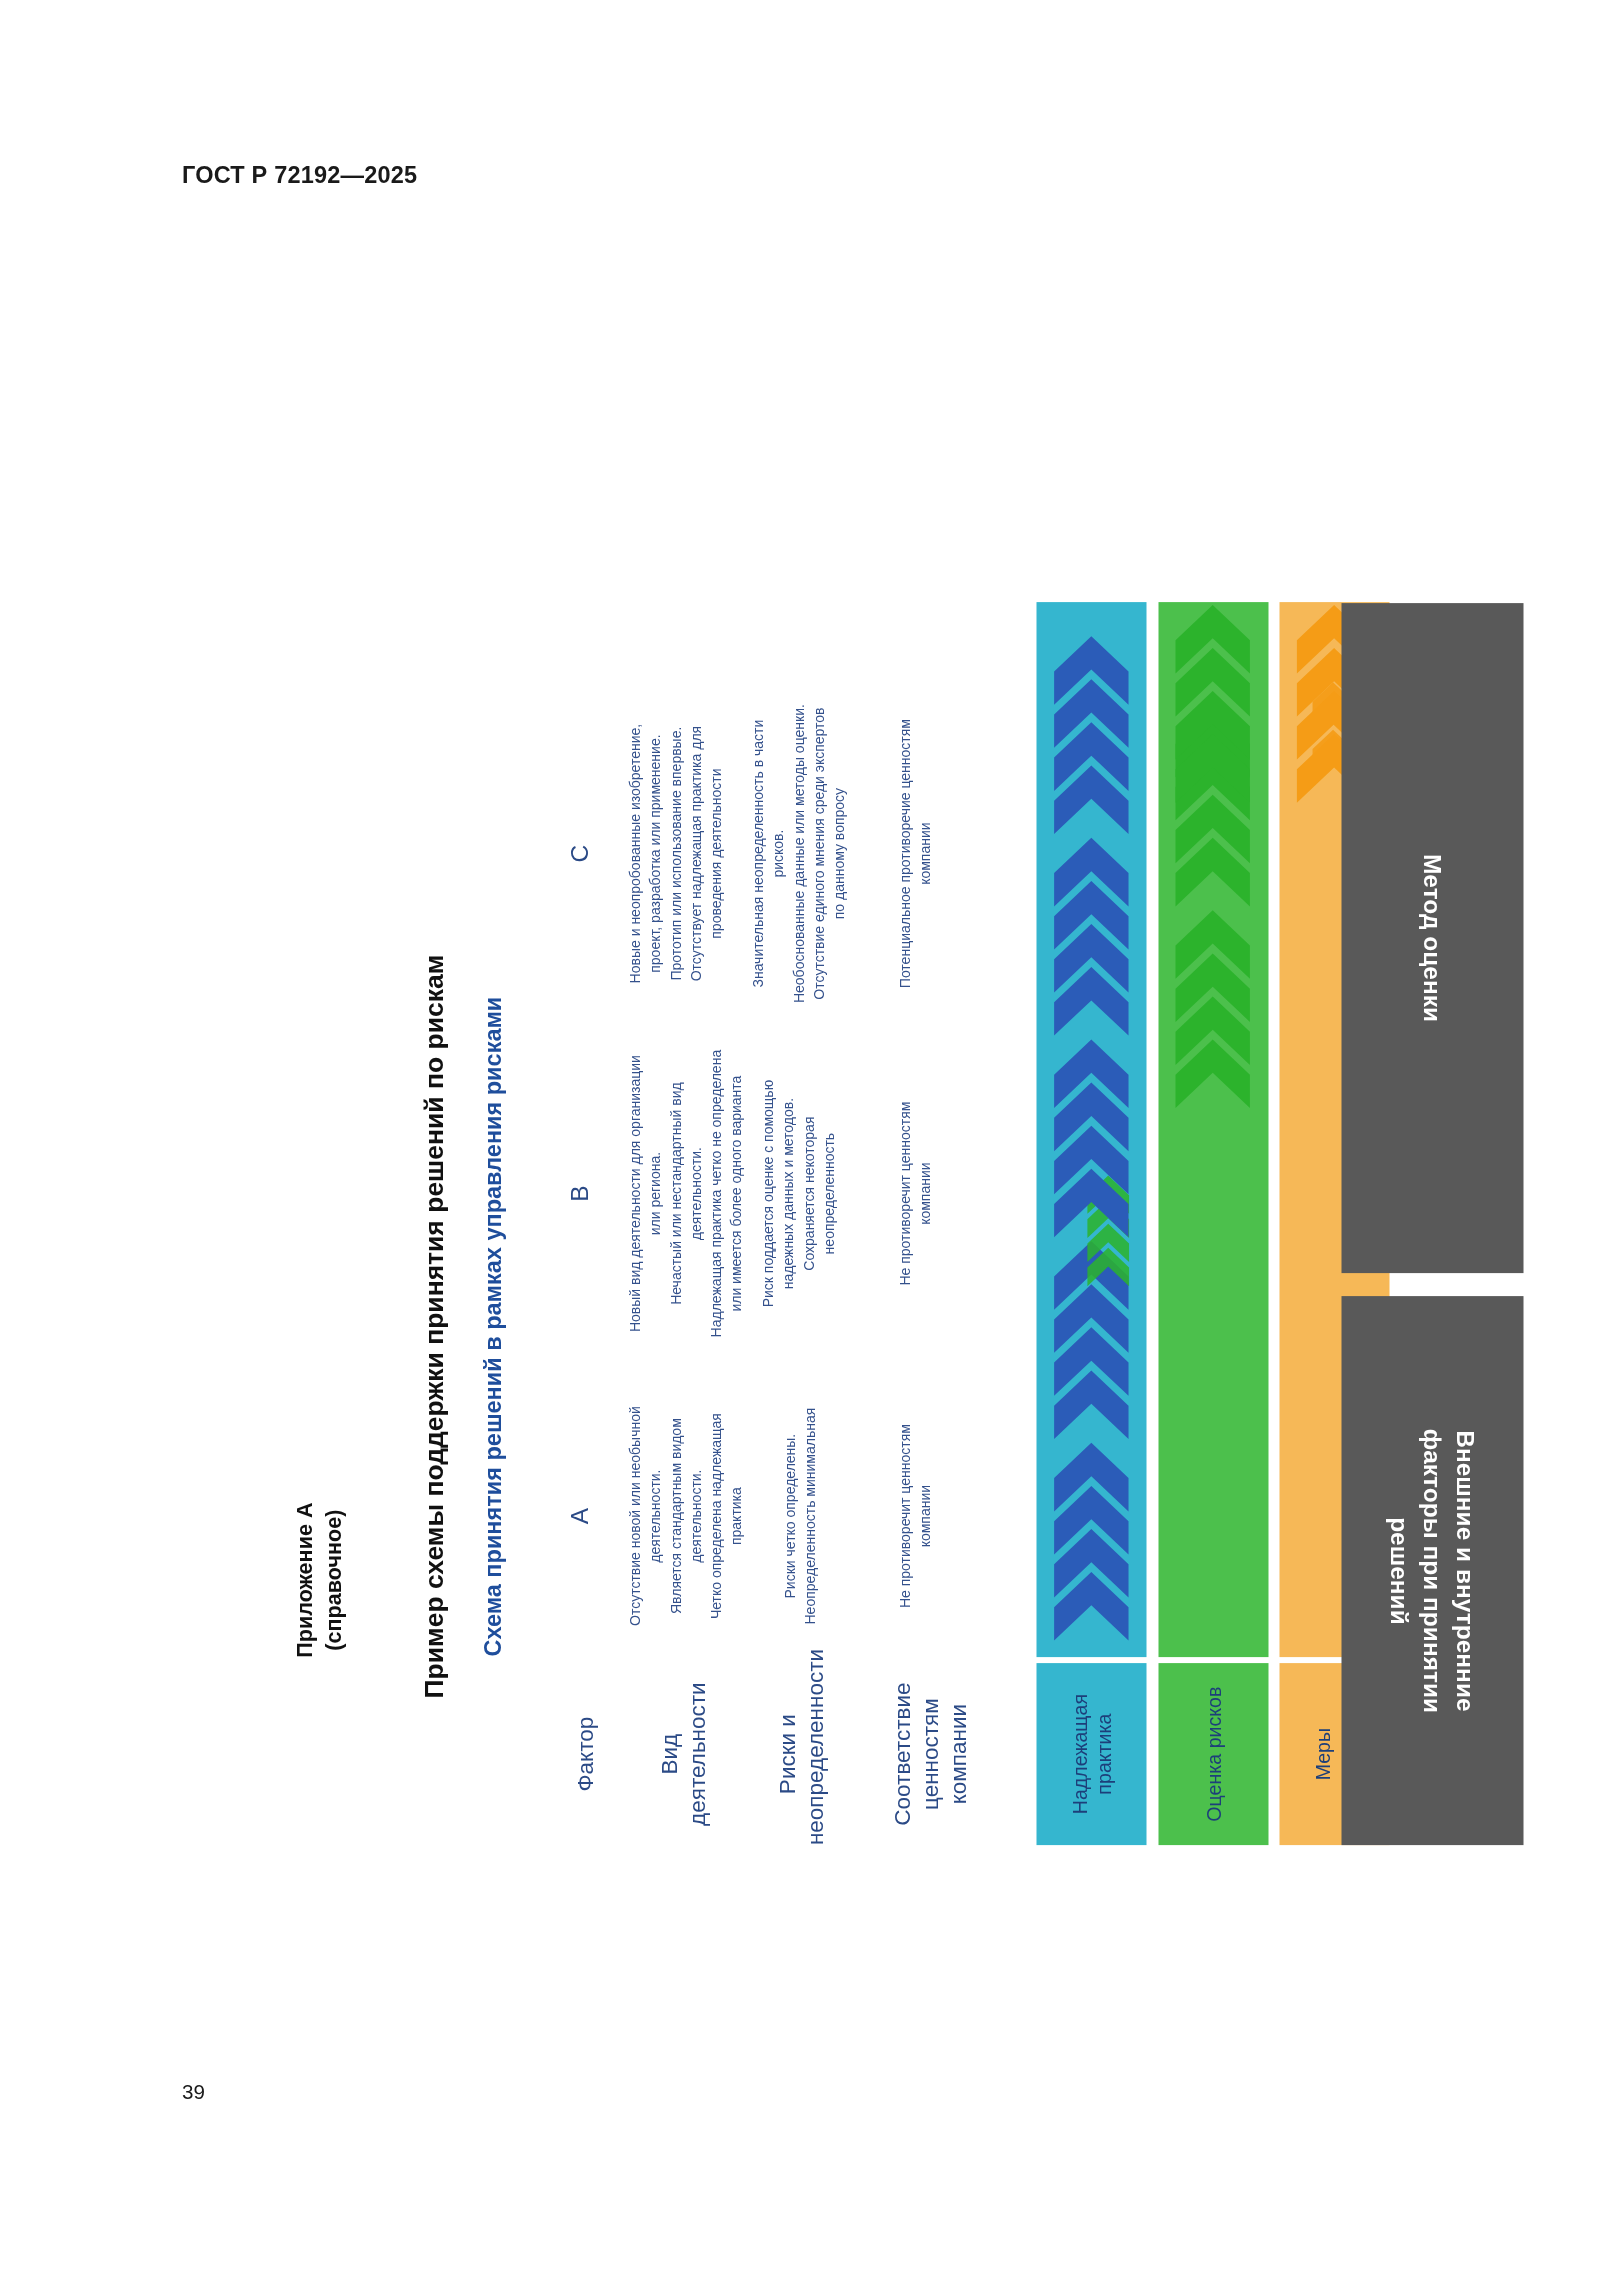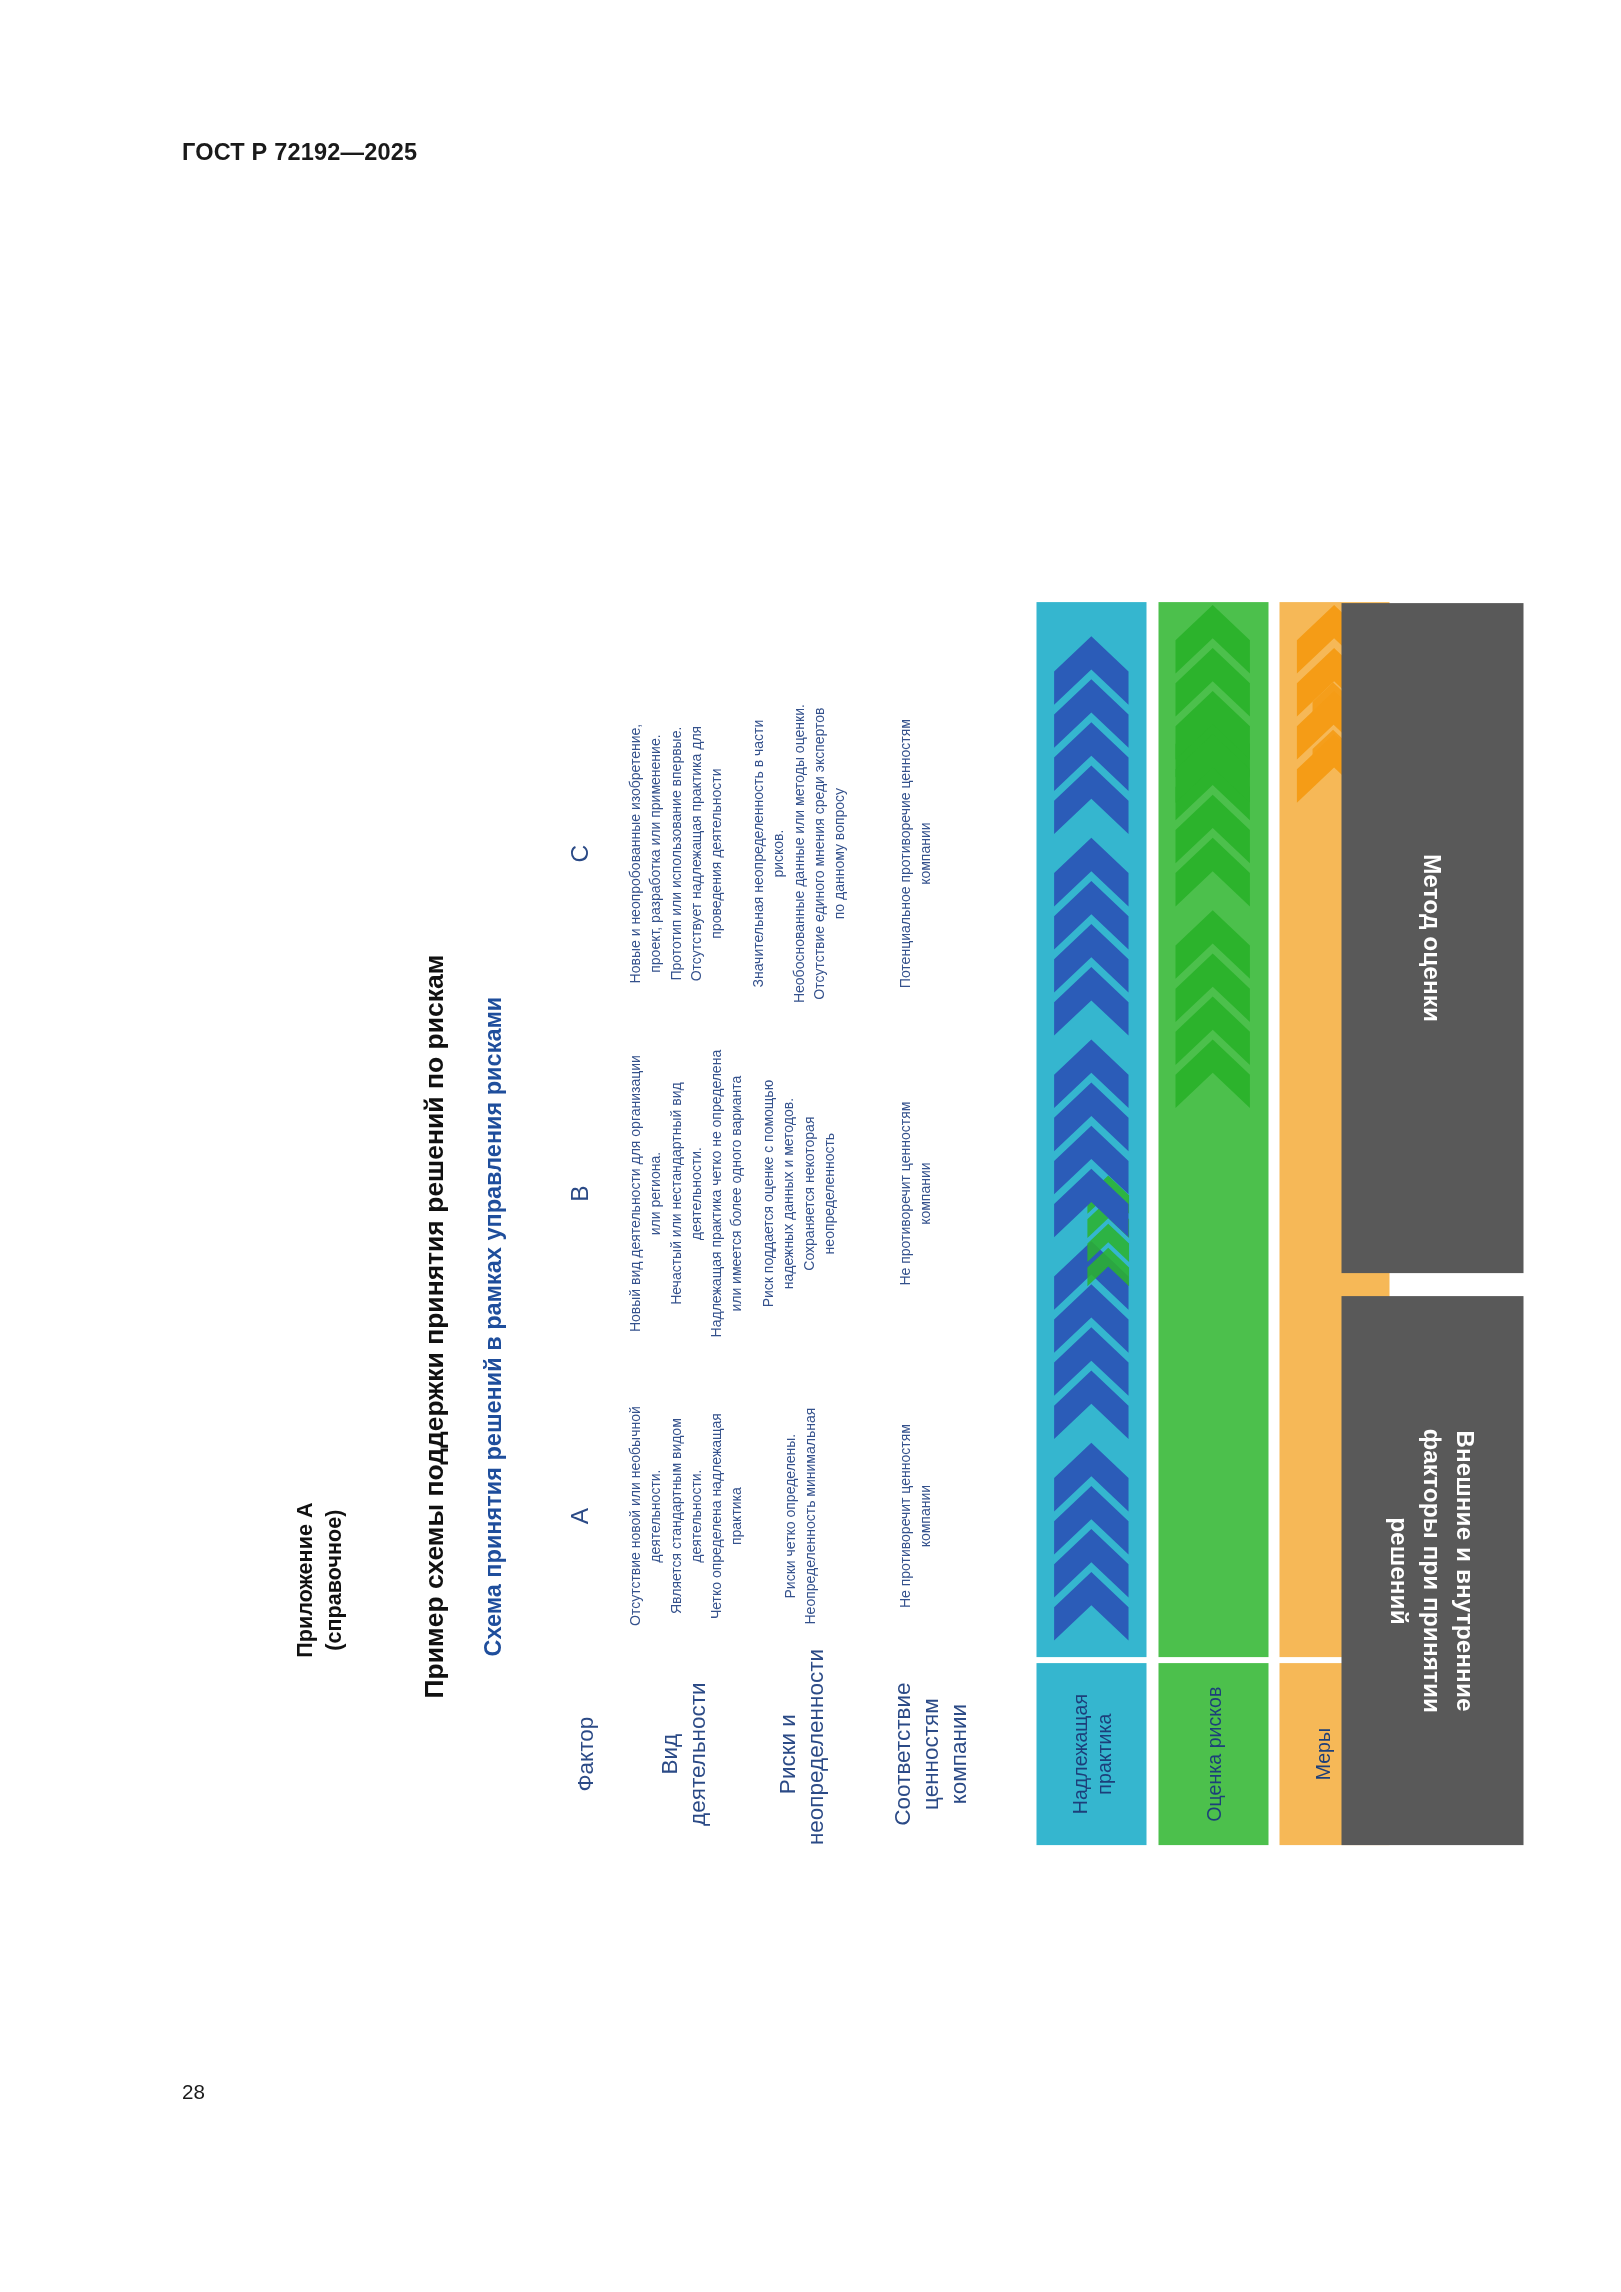--- a/index.html
+++ b/index.html
@@ -12,21 +12,21 @@
     height: 2293px;
     position: relative;
     font-family: "Liberation Sans", sans-serif;
     overflow: hidden;
   }
 
   
   .page-header {
     position: absolute;
     left: 182px;
-    top: 139px;
+    top: 162px;
     font-size: 23.5px;
     font-weight: bold;
     color: #1a1a1a;
     letter-spacing: 0.2px;
     white-space: nowrap;
   }
   .page-number {
     position: absolute;
     left: 182px;
     top: 2080px;
@@ -185,21 +185,21 @@
     height: 182px;
     font-size: 24.5px;
   }
   
   .plate-inner { transform: rotate(180deg); }
 </style>
 </head>
 <body>
 
 <div class="page-header">ГОСТ Р 72192—2025</div>
-<div class="page-number">28</div>
+<div class="page-number">39</div>
 
 <div id="figure-canvas">
 
   <div class="appendix-title">
     <div>Приложение А</div>
     <div>(справочное)</div>
   </div>
 
   <div class="fig-title">Пример схемы поддержки принятия решений по рискам</div>
   <div class="fig-subtitle">Схема принятия решений в рамках управления рисками</div>

